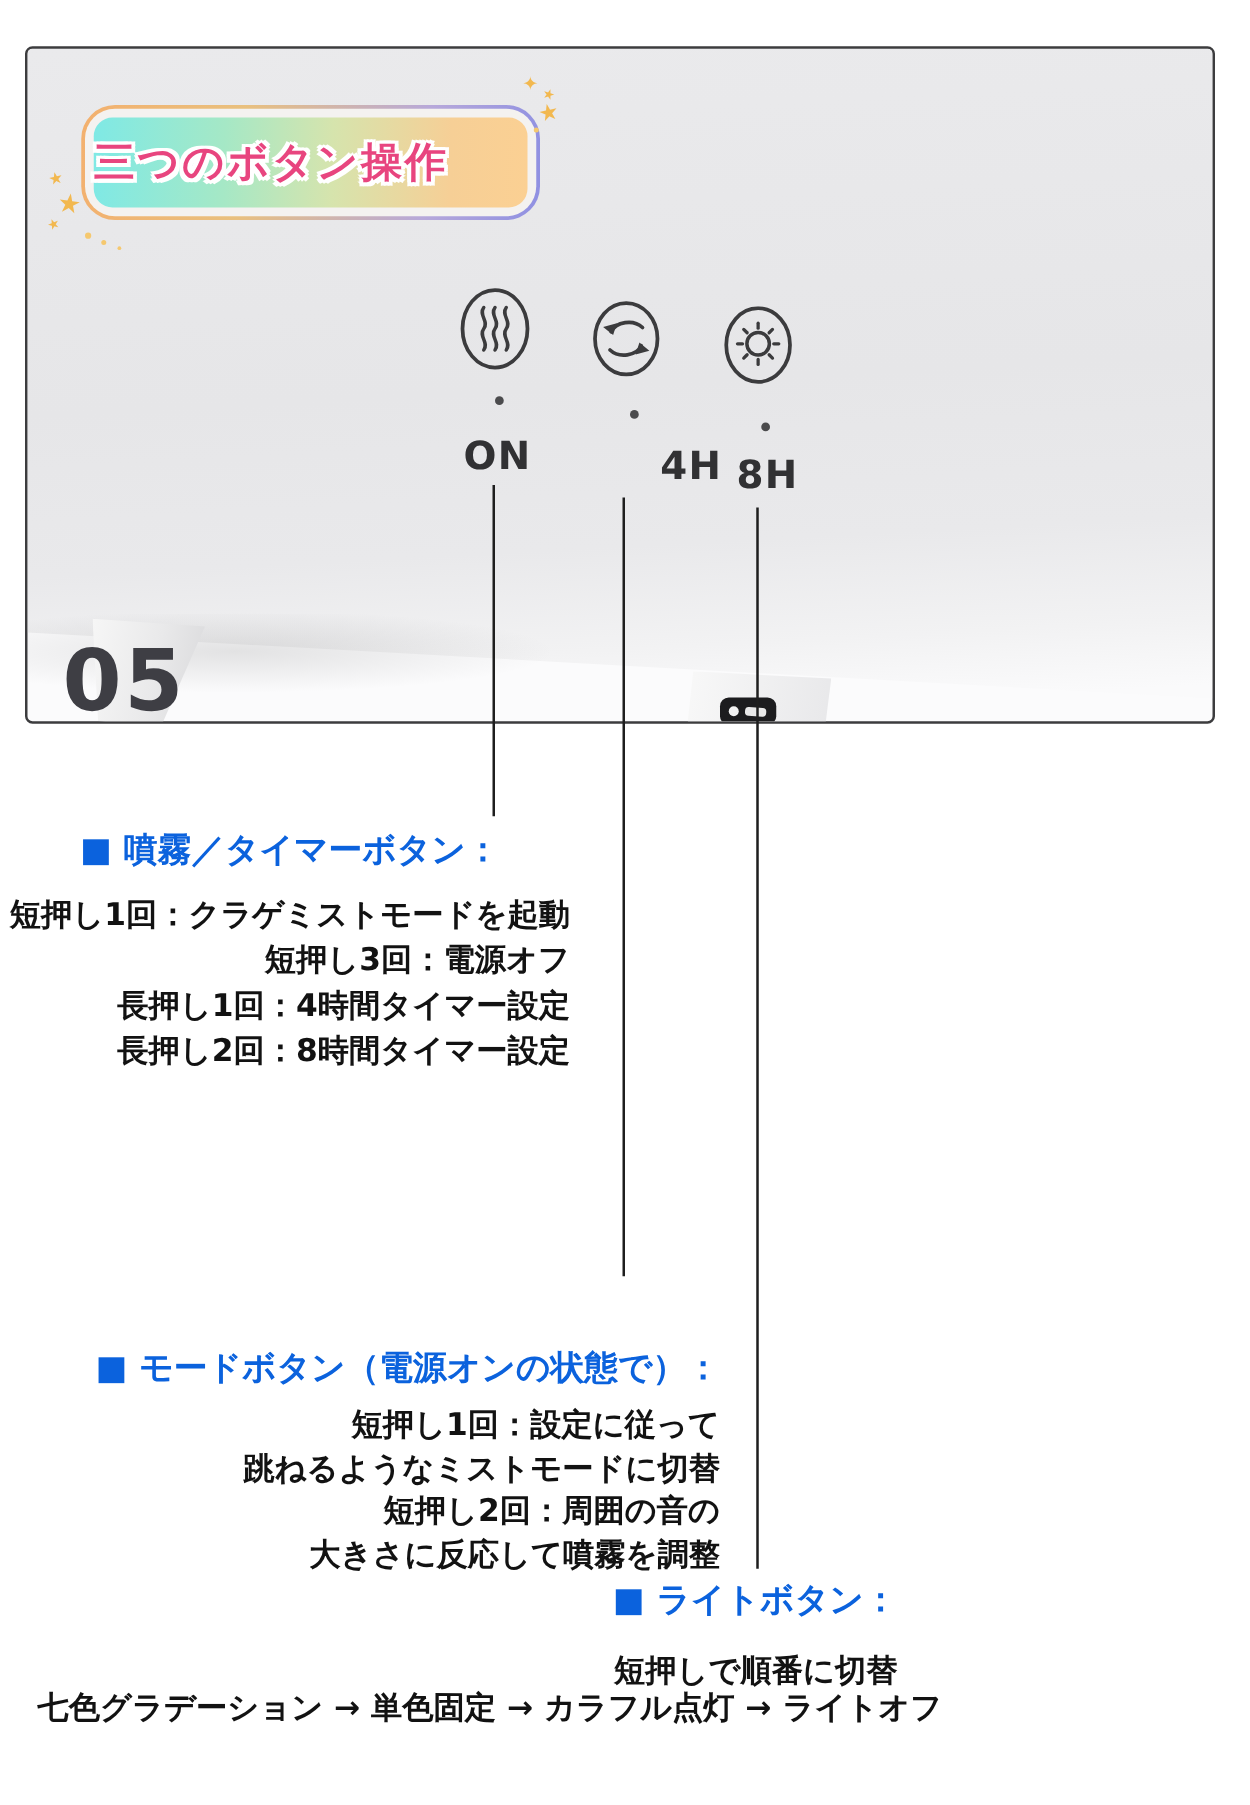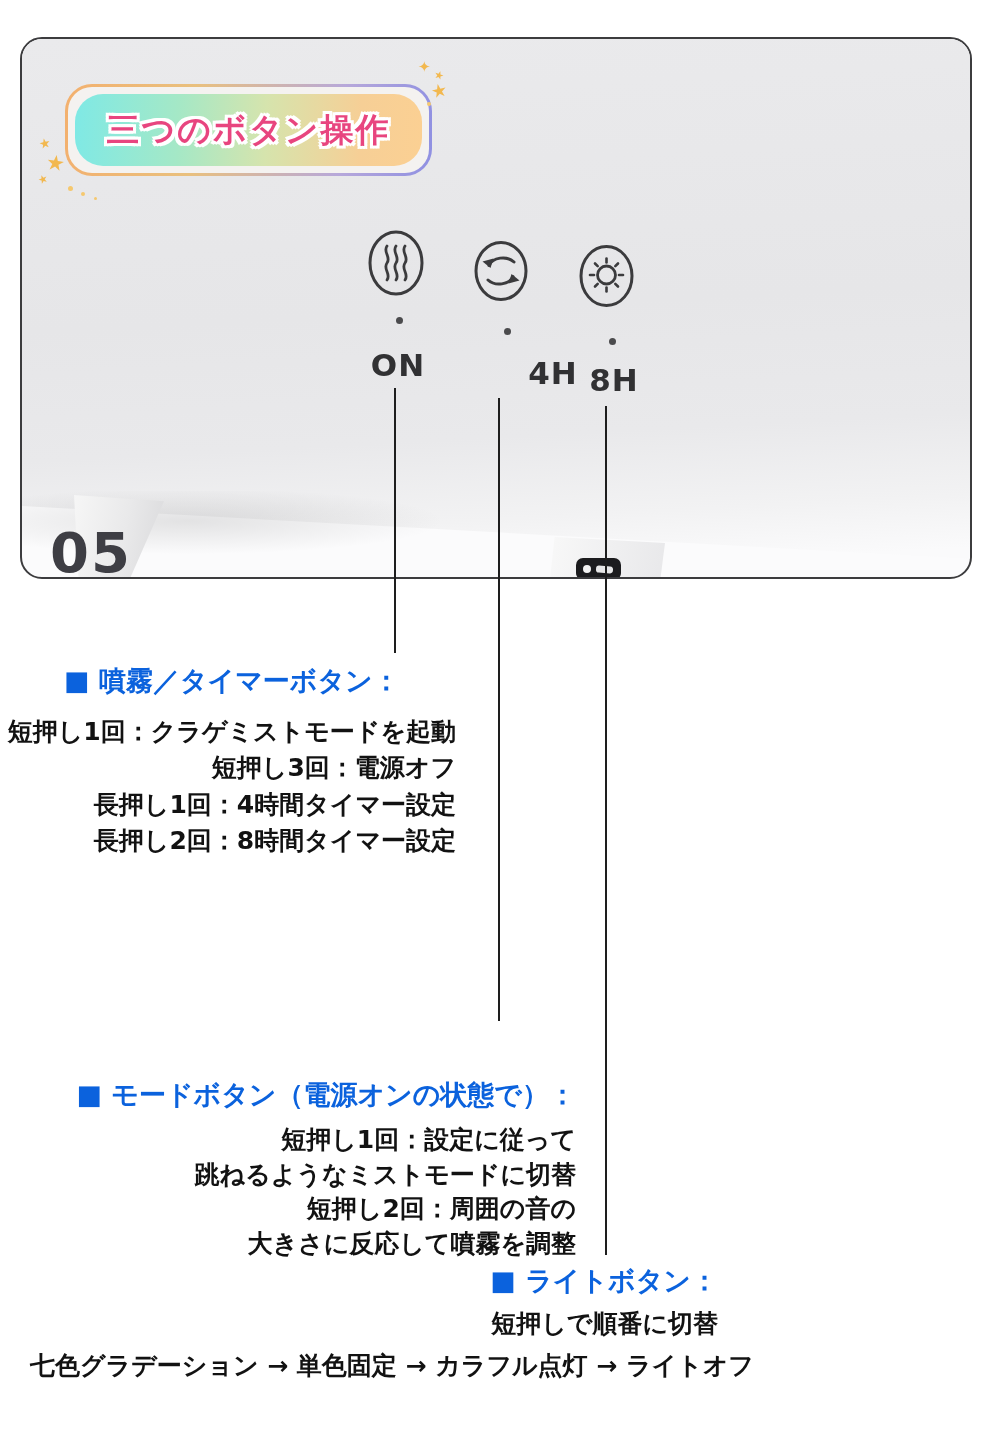--- a/index.html
+++ b/index.html
@@ -9,21 +9,21 @@
     background: #ffffff;
     font-family: "DejaVu Sans", "Liberation Sans", sans-serif;
     overflow: hidden;
   }
 
   
   .photo-card {
     position: absolute; left: 20px; top: 37px;
     width: 948px; height: 538px;
     border: 2px solid #3c3c3e;
-    border-radius: 22px;
+    border-radius: 6px;
     background: #fbfbfc;
     overflow: hidden;
   }
   .device-face {
     position: absolute; inset: 0;
     background: linear-gradient(177deg, #eaeaec 0%, #e6e6e8 50%, #e9e9eb 72%, #f2f2f3 86%, #fafafb 95%);
     clip-path: polygon(0 0, 100% 0, 100% 96.6%, 0 86.8%);
   }
   .floor-shadow {
     position: absolute; left: 0; top: 84%; width: 70%; height: 16%;
@@ -69,45 +69,45 @@
   .badge-border {
     position: absolute; left: 65px; top: 84px; width: 367px; height: 92px;
     border-radius: 27px;
     background: linear-gradient(95deg, #f3b06e 0%, #e9c07e 35%, #b7a8da 75%, #8f90e2 100%);
     z-index: 6;
   }
   .badge-gap {
     position: absolute; inset: 3px; border-radius: 24px; background: #f4f2f0;
   }
   .badge-fill {
-    position: absolute; inset: 7px; border-radius: 28px;
+    position: absolute; inset: 7px; border-radius: 15px;
     background: linear-gradient(92deg, #7fe9e5 0%, #a5e8c6 30%, #d6e4ad 55%, #f6cf96 82%, #fbd093 100%);
-    display: flex; align-items: center; justify-content: center;
+    display: flex; align-items: center; 
   }
   .badge-title {
     font-size: 33px; font-weight: bold; color: #e8457f; letter-spacing: 2px;
     text-shadow:
       -3px -3px 0 #fff, 3px -3px 0 #fff, -3px 3px 0 #fff, 3px 3px 0 #fff,
       -3px 0 0 #fff, 3px 0 0 #fff, 0 -3px 0 #fff, 0 3px 0 #fff,
       -2px -2px 0 #fff, 2px 2px 0 #fff, -2px 2px 0 #fff, 2px -2px 0 #fff;
     white-space: nowrap;
   }
 
   .star {
     position: absolute; z-index: 7; color: #f2b84f; line-height: 1;
     user-select: none;
   }
   .star-dot {
     position: absolute; z-index: 7; border-radius: 50%; background: #f5c86f;
   }
 
   
   .page-number {
-    position: absolute; left: 50px; top: 525px; z-index: 6;
-    font-size: 56px; font-weight: bold; color: #3e3e44;
+    position: absolute; left: 50px; top: 512px; z-index: 6;
+    font-size: 68px; font-weight: bold; color: #3e3e44;
     letter-spacing: 2px; line-height: 1;
   }
 
   
   .callout-line {
     position: absolute; width: 2px; background: #1e1e1e; z-index: 4;
   }
   #line-mist  { left: 394px; top: 388px; height: 265px; }
   #line-mode  { left: 498px; top: 398px; height: 623px; }
   #line-light { left: 605px; top: 406px; height: 849px; }
@@ -120,21 +120,21 @@
   .sec-line {
     font-size: 25px; font-weight: 600; color: #121212;
   }
   #sec-mist  { right: 544px; top: 664px; }
   #sec-mist  .sec-heading { margin-bottom: 16px; }
   #sec-mist  .sec-line { line-height: 36.3px; }
   #sec-mode  { right: 424px; top: 1034px; margin-top: 44px; }
   #sec-mode  .sec-heading { margin-bottom: 11px; }
   #sec-mode  .sec-line { line-height: 34.5px; }
   #sec-light { right: 282px; top: 1264px; }
-  #sec-light .sec-heading { margin-bottom: 9px; }
+  #sec-light .sec-heading { margin-bottom: 22px; }
   #sec-light .sec-line { line-height: 34px; }
 
   .footer-line {
     position: absolute; left: 30px; top: 1349px; z-index: 5;
     font-size: 25px; font-weight: 600; color: #121212; white-space: nowrap;
   }
 </style>
 </head>
 <body>
 

